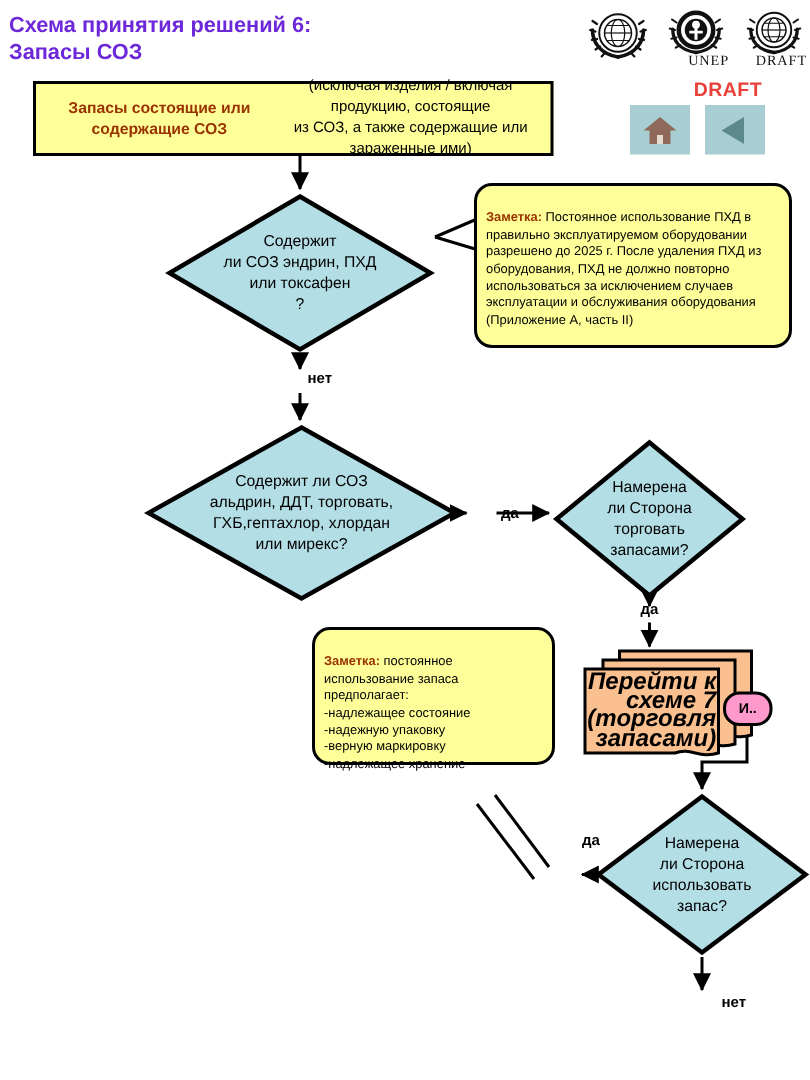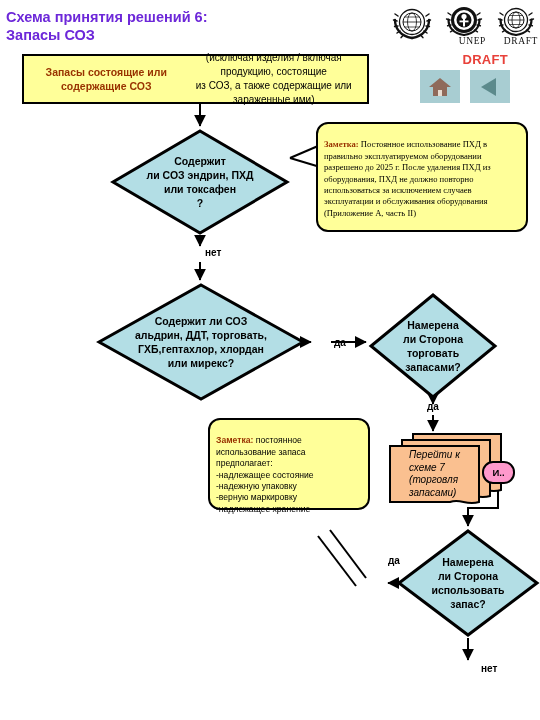--- a/index.html
+++ b/index.html
@@ -93,21 +93,21 @@
 
   
   .diamond-wrap { position: absolute; }
   .diamond-wrap svg { position: absolute; left: 0; top: 0; }
   .diamond-label {
     position: absolute;
     left: 0; top: 0;
     width: 100%; height: 100%;
     display: flex; align-items: center; justify-content: center;
     text-align: center;
-    font-weight: bold;
+    font-weight: normal;
     color: #000;
     white-space: pre-line;
     pointer-events: none;
   }
 
   #decision-endrin { left: 110px; top: 128px; width: 180px; height: 108px; }
   #decision-endrin .diamond-label { font-size: 10.5px; line-height: 14px; }
 
   #decision-aldrin { left: 96px; top: 282px; width: 210px; height: 120px; }
   #decision-aldrin .diamond-label { font-size: 10.5px; line-height: 14px; }
@@ -125,32 +125,32 @@
     border: 2px solid #000;
     border-radius: 12px;
     box-sizing: border-box;
     padding: 4px 6px;
     font-size: 8.6px;
     line-height: 11.4px;
     color: #000;
     white-space: pre-line;
   }
   .note .lead { color: #993300; font-weight: bold; }
-  #note-pcb { left: 316px; top: 122px; width: 212px; height: 110px; font-family: Liberation Serif, serif; }
+  #note-pcb { left: 316px; top: 122px; width: 212px; height: 110px; }
   #note-stock { left: 208px; top: 418px; width: 162px; height: 92px; }
 
   
   #doc-stack { left: 388px; top: 432px; width: 116px; height: 78px; }
   #doc-stack .doc-text {
     position: absolute;
     left: 0; top: 0; width: 92px; height: 66px;
     display: flex; align-items: center; justify-content: center;
-    text-align: left;
-    font-size: 10px;
-    font-weight: normal;
+    text-align: right;
+    font-size: 16px;
+    font-weight: bold;
     font-style: italic;
     color: #000;
     white-space: pre-line;
     line-height: 12.5px;
     pointer-events: none;
   }
 
   
   #connector-and {
     left: 482px; top: 461px;

